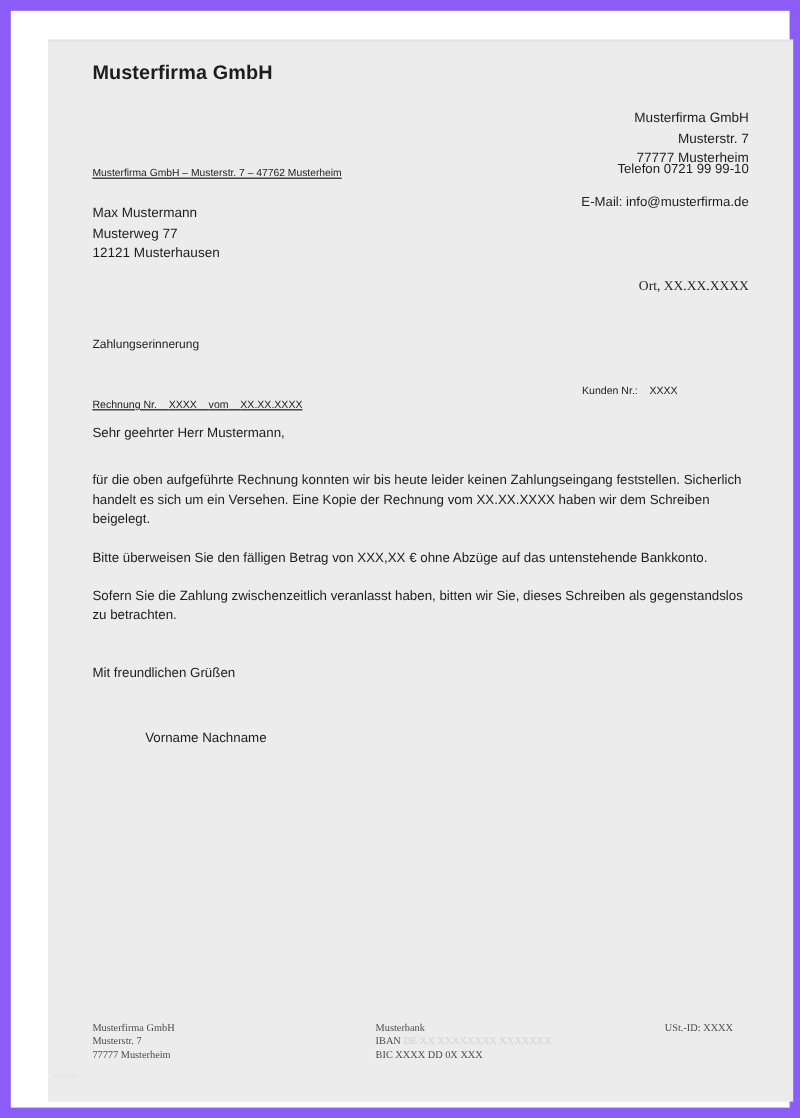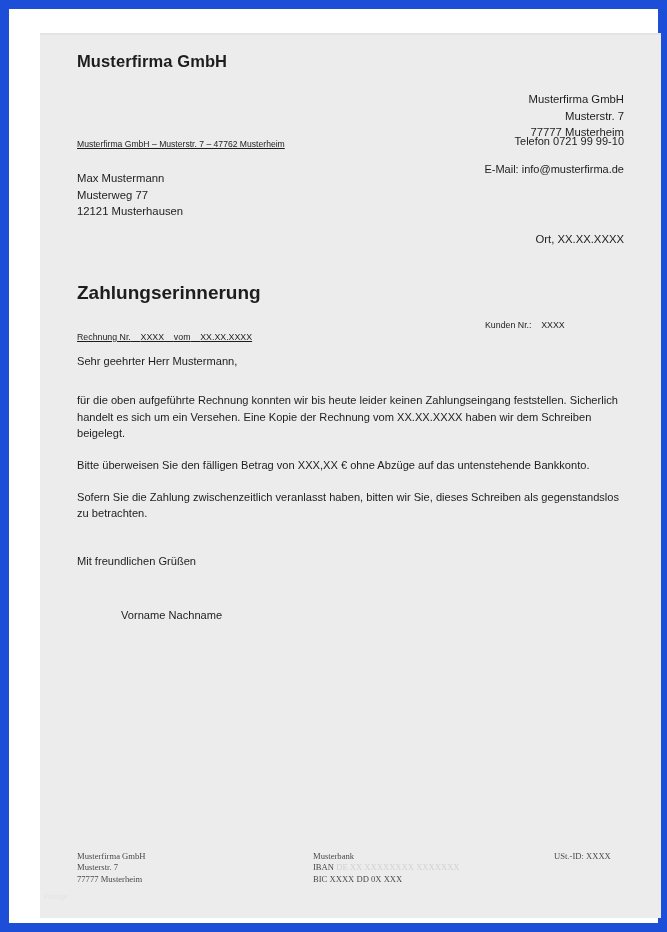--- a/index.html
+++ b/index.html
@@ -14,21 +14,21 @@
     font-family: "Liberation Sans", sans-serif;
   }
 
   
   .frame {
     position: absolute;
     left: 0; top: 0;
     width: 667px;
     height: 932px;
     box-sizing: border-box;
-    border: 9px solid #1d4ed8;
+    border: 9px solid #8b5cf6;
     background: #ffffff;
   }
 
   
   .sheet {
     position: absolute;
     left: 31px;
     top: 24px;
     width: 621px;
     height: 885px;
@@ -101,29 +101,30 @@
     line-height: 16.6px;
   }
 
   .date-line {
     position: absolute;
     right: 37px;
     top: 200px;
     font-size: 11.3px;
     color: #1d1d1d;
     text-align: right;
+    font-family: Liberation Serif, serif;
   }
 
   
   .subject {
     position: absolute;
     left: 37px;
     top: 249px;
-    font-size: 19px;
-    font-weight: bold;
+    font-size: 10px;
+    font-weight: normal;
     color: #1d1d1d;
   }
 
   .ref-row {
     position: absolute;
     left: 37px;
     top: 287px;
     width: 547px;
     font-size: 8.8px;
     color: #1d1d1d;

